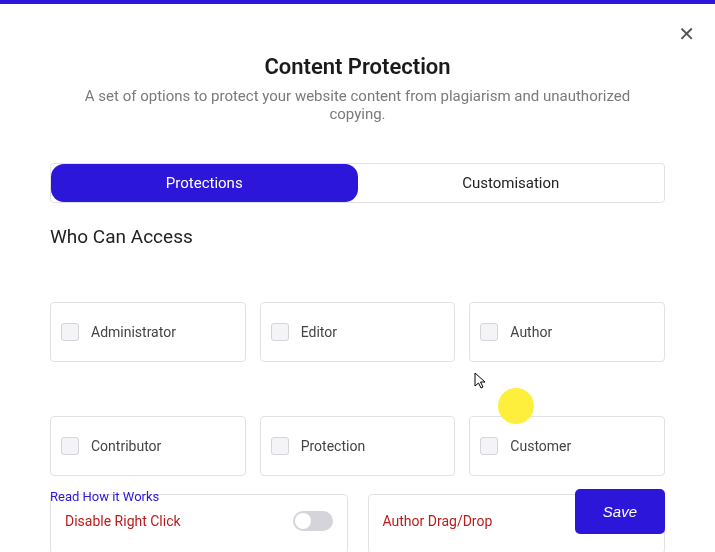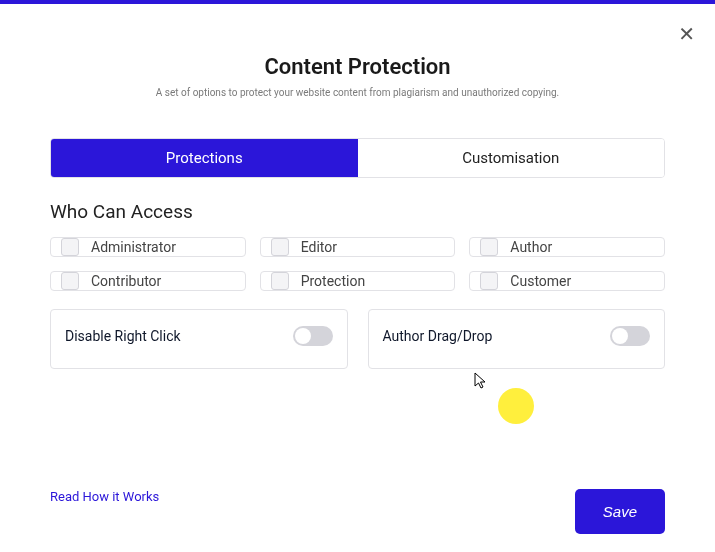--- a/index.html
+++ b/index.html
@@ -32,67 +32,69 @@
     margin-top: 50px;
     padding: 0 55px;
   }
   .header h1 {
     font-size: 22px;
     font-weight: 600;
     color: #1a1a1a;
     margin-bottom: 8px;
   }
   .header p {
-    font-size: 10px;
+    font-size: 15px;
     color: #7a7a7a;
   }
   .content {
     padding: 0 50px;
     margin-top: 40px;
   }
   .tabs {
     display: flex;
     border: 1px solid #e2e2e6;
     border-radius: 4px;
     overflow: hidden;
   }
   .tab {
     flex: 1;
     text-align: center;
     padding: 10px 0;
     font-size: 15px;
     cursor: pointer;
     background: #fff;
     color: #222;
+    border-radius: 13px;
   }
   .tab.active {
     background: #2b16d9;
     color: #fff;
   }
   .section-label {
     margin-top: 22px;
     font-size: 19px;
     color: #222;
   }
   .roles {
     margin-top: 14px;
     display: grid;
     grid-template-columns: repeat(3, 1fr);
     gap: 14px;
   }
   .role {
     border: 1px solid #e2e2e6;
     border-radius: 4px;
-    padding: 0 10px;
+    padding: 20px 10px;
     display: flex;
     align-items: center;
     gap: 12px;
     font-size: 14px;
     color: #444;
     cursor: pointer;
+    margin-top: 40px;
   }
   .checkbox {
     width: 18px;
     height: 18px;
     border: 1px solid #d4d4da;
     border-radius: 3px;
     background: #f4f4f6;
     flex-shrink: 0;
   }
   .cards {
@@ -106,21 +108,21 @@
     border-radius: 4px;
     padding: 16px 14px 22px 14px;
   }
   .card-row {
     display: flex;
     align-items: center;
     justify-content: space-between;
   }
   .card-title {
     font-size: 14px;
-    color: #0f172a;
+    color: #b91c1c;
   }
   .toggle {
     width: 40px;
     height: 20px;
     background: #d4d4da;
     border-radius: 20px;
     position: relative;
     cursor: pointer;
   }
   .toggle::after {

